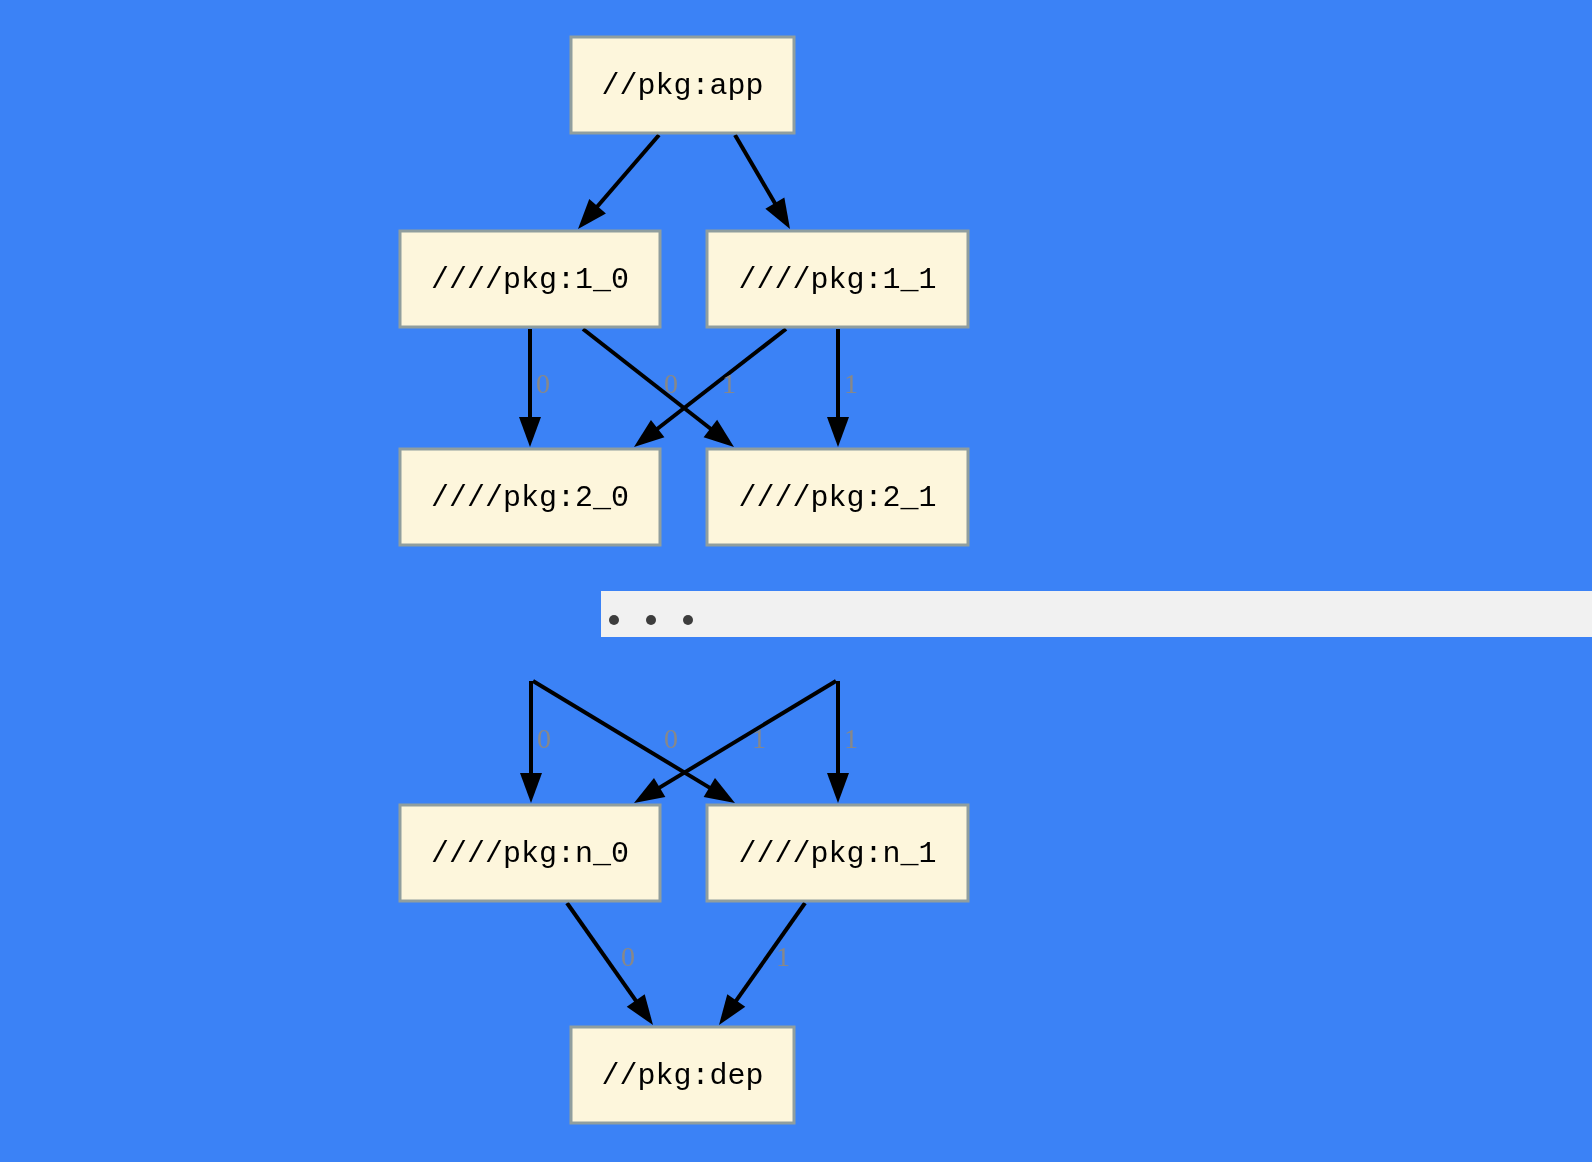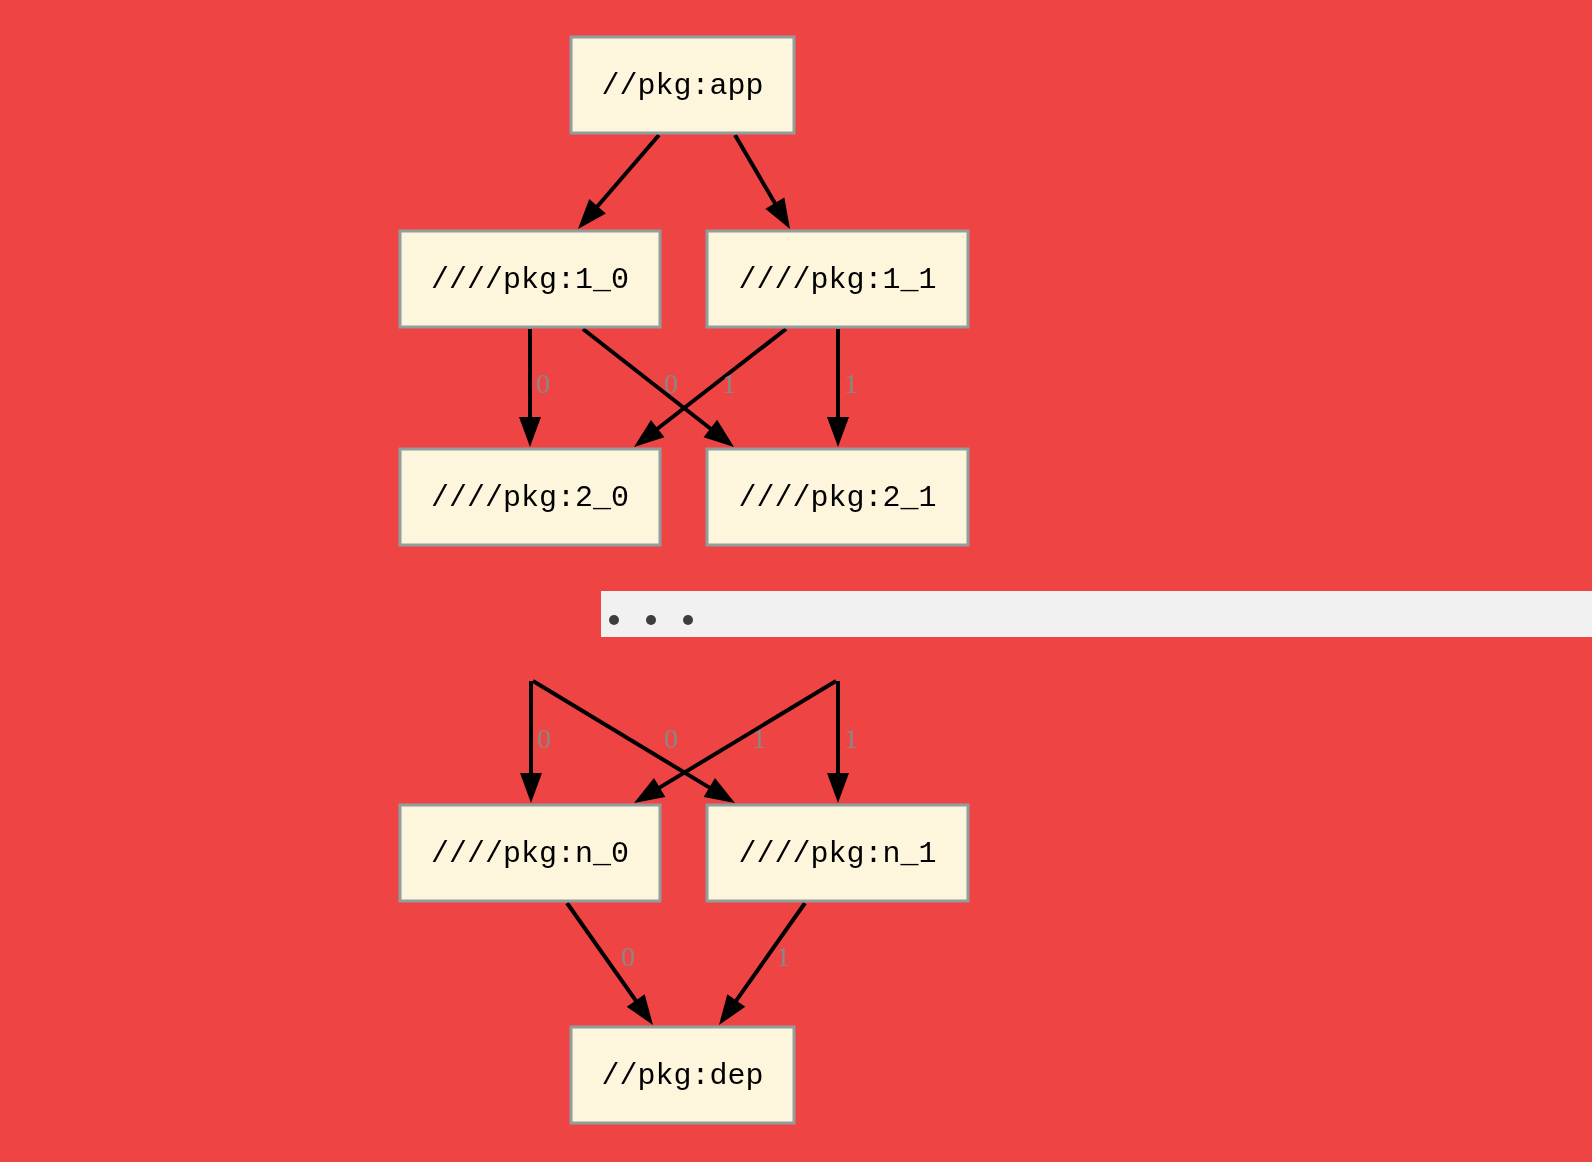--- a/index.html
+++ b/index.html
@@ -4,21 +4,21 @@
 <style>
   html, body {
     margin: 0;
     padding: 0;
     background: #ffffff;
   }
   #canvas {
     position: relative;
     width: 1592px;
     height: 1162px;
-    background: #ef4444;
+    background: #3b82f6;
     overflow: hidden;
     font-family: "Liberation Mono", "DejaVu Sans Mono", monospace;
   }
   svg#graph {
     position: absolute;
     left: 0;
     top: 0;
     width: 1592px;
     height: 1162px;
   }

